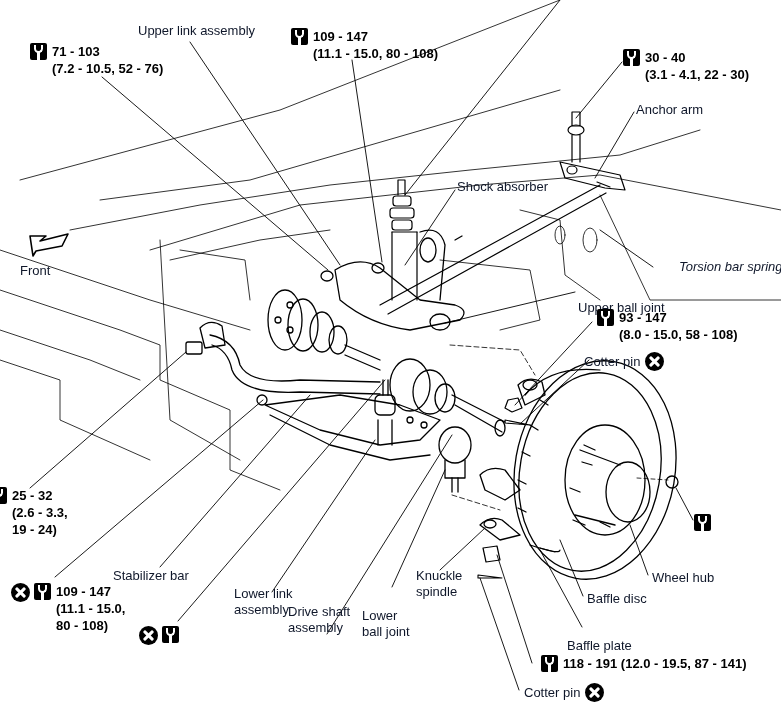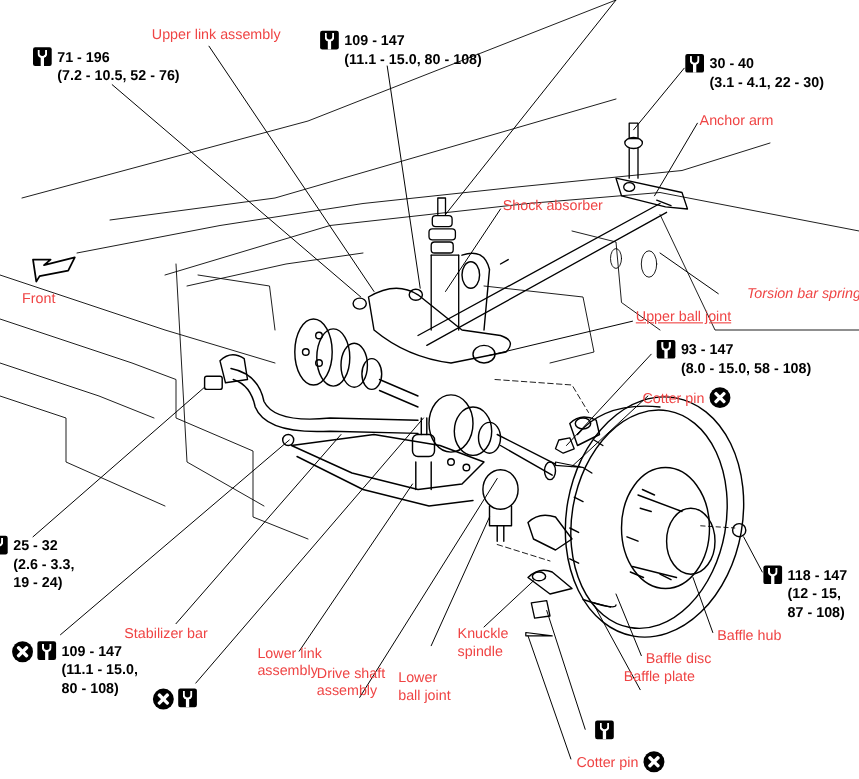--- a/index.html
+++ b/index.html
@@ -1,18 +1,18 @@
 <!DOCTYPE html>
 <html><head>
 <meta charset="utf-8">
 <style>
   html,body{margin:0;padding:0;background:#fff;}
   body{width:781px;height:708px;position:relative;overflow:hidden;font-family:"Liberation Sans",sans-serif;color:#000;}
   #art{position:absolute;left:0;top:0;width:781px;height:708px;}
-  .lbl{position:absolute;font-size:13px;line-height:16px;white-space:nowrap;color:#ef4444;}
+  .lbl{position:absolute;font-size:13px;line-height:16px;white-space:nowrap;color:#0f172a;}
   .tq{position:absolute;font-size:13px;line-height:17px;font-weight:bold;white-space:nowrap;}
   .tq .row{display:flex;align-items:flex-start;}
   .wrench{display:inline-block;width:17px;height:17px;background:#000;position:relative;margin-right:5px;flex:none;border-radius:2px;}
   .wrench::before{content:"";position:absolute;left:4px;top:2px;width:9px;height:8px;border:2px solid #fff;border-top:none;border-radius:0 0 6px 6px;box-sizing:border-box;}
   .wrench::after{content:"";position:absolute;left:7px;top:9px;width:3px;height:8px;background:#fff;}
   .xmark{display:inline-block;width:19px;height:19px;border-radius:50%;background:#000;position:relative;margin-right:4px;flex:none;}
   .xmark::before,.xmark::after{content:"";position:absolute;left:8px;top:3px;width:3px;height:13px;background:#fff;border-radius:1px;}
   .xmark::before{transform:rotate(45deg);} .xmark::after{transform:rotate(-45deg);}
   .lines{margin-left:0;}
   .tail-x{display:inline-block;vertical-align:middle;margin-left:5px;margin-right:0;}
@@ -188,21 +188,21 @@
     <path d="M693 520 L676 488"></path>
   </g>
 </svg>
 
 <div class="lbl" style="left:20px;top:263px;">Front</div>
 
 <div class="lbl" style="left:138px;top:23px;">Upper link assembly</div>
 <div class="lbl" style="left:636px;top:102px;">Anchor arm</div>
 <div class="lbl" style="left:457px;top:179px;">Shock absorber</div>
 <div class="lbl" style="left:679px;top:259px;font-style:italic;">Torsion bar spring</div>
-<div class="lbl" style="left:578px;top:280px;text-decoration:underline;">Upper ball joint</div>
+<div class="lbl" style="left:578px;top:300px;">Upper ball joint</div>
 <div class="lbl" style="left:584px;top:352px;display:flex;align-items:center;">
   <span>Cotter pin</span>
   <span class="xmark tail-x"></span>
 </div>
 <div class="lbl" style="left:113px;top:568px;">Stabilizer bar</div>
 <div class="lbl" style="left:234px;top:586px;">
   <div>Lower link</div>
   <div>assembly</div>
 </div>
 <div class="lbl" style="left:288px;top:604px;">
@@ -210,33 +210,33 @@
   <div>assembly</div>
 </div>
 <div class="lbl" style="left:362px;top:596px;margin-top:12px;">
   <div>Lower</div>
   <div>ball joint</div>
 </div>
 <div class="lbl" style="left:416px;top:568px;">
   <div>Knuckle</div>
   <div>spindle</div>
 </div>
-<div class="lbl" style="left:652px;top:570px;">Baffle hub</div>
+<div class="lbl" style="left:652px;top:570px;">Wheel hub</div>
 <div class="lbl" style="left:587px;top:591px;">Baffle disc</div>
-<div class="lbl" style="left:567px;top:607px;">Baffle plate</div>
+<div class="lbl" style="left:567px;top:638px;">Baffle plate</div>
 <div class="lbl" style="left:524px;top:683px;display:flex;align-items:center;">
   <span>Cotter pin</span>
   <span class="xmark tail-x"></span>
 </div>
 
 <div class="tq" style="left:30px;top:43px;">
   <div class="row">
       <span class="wrench"></span>
     <div class="lines">
-        <div>71 - 196</div>
+        <div>71 - 103</div>
         <div>(7.2 - 10.5, 52 - 76)</div>
       </div>
     </div>
 </div>
 <div class="tq" style="left:291px;top:28px;">
   <div class="row">
       <span class="wrench"></span>
     <div class="lines">
         <div>109 - 147</div>
         <div>(11.1 - 15.0, 80 - 108)</div>
@@ -284,24 +284,22 @@
 </div>
 <div class="tq" style="left:139px;top:626px;">
   <div class="row">
       <span class="xmark"></span>
       <span class="wrench"></span>
     </div>
 </div>
 <div class="tq" style="left:694px;top:514px;">
   <div class="row">
       <span class="wrench"></span>
-    <div class="lines">
-        <div>118 - 147</div>
-        <div>(12 - 15,</div>
-        <div>87 - 108)</div>
-      </div>
     </div>
 </div>
 <div class="tq" style="left:541px;top:655px;">
   <div class="row">
       <span class="wrench"></span>
+    <div class="lines">
+        <div>118 - 191 (12.0 - 19.5, 87 - 141)</div>
+      </div>
     </div>
 </div>
 
 </body></html>

